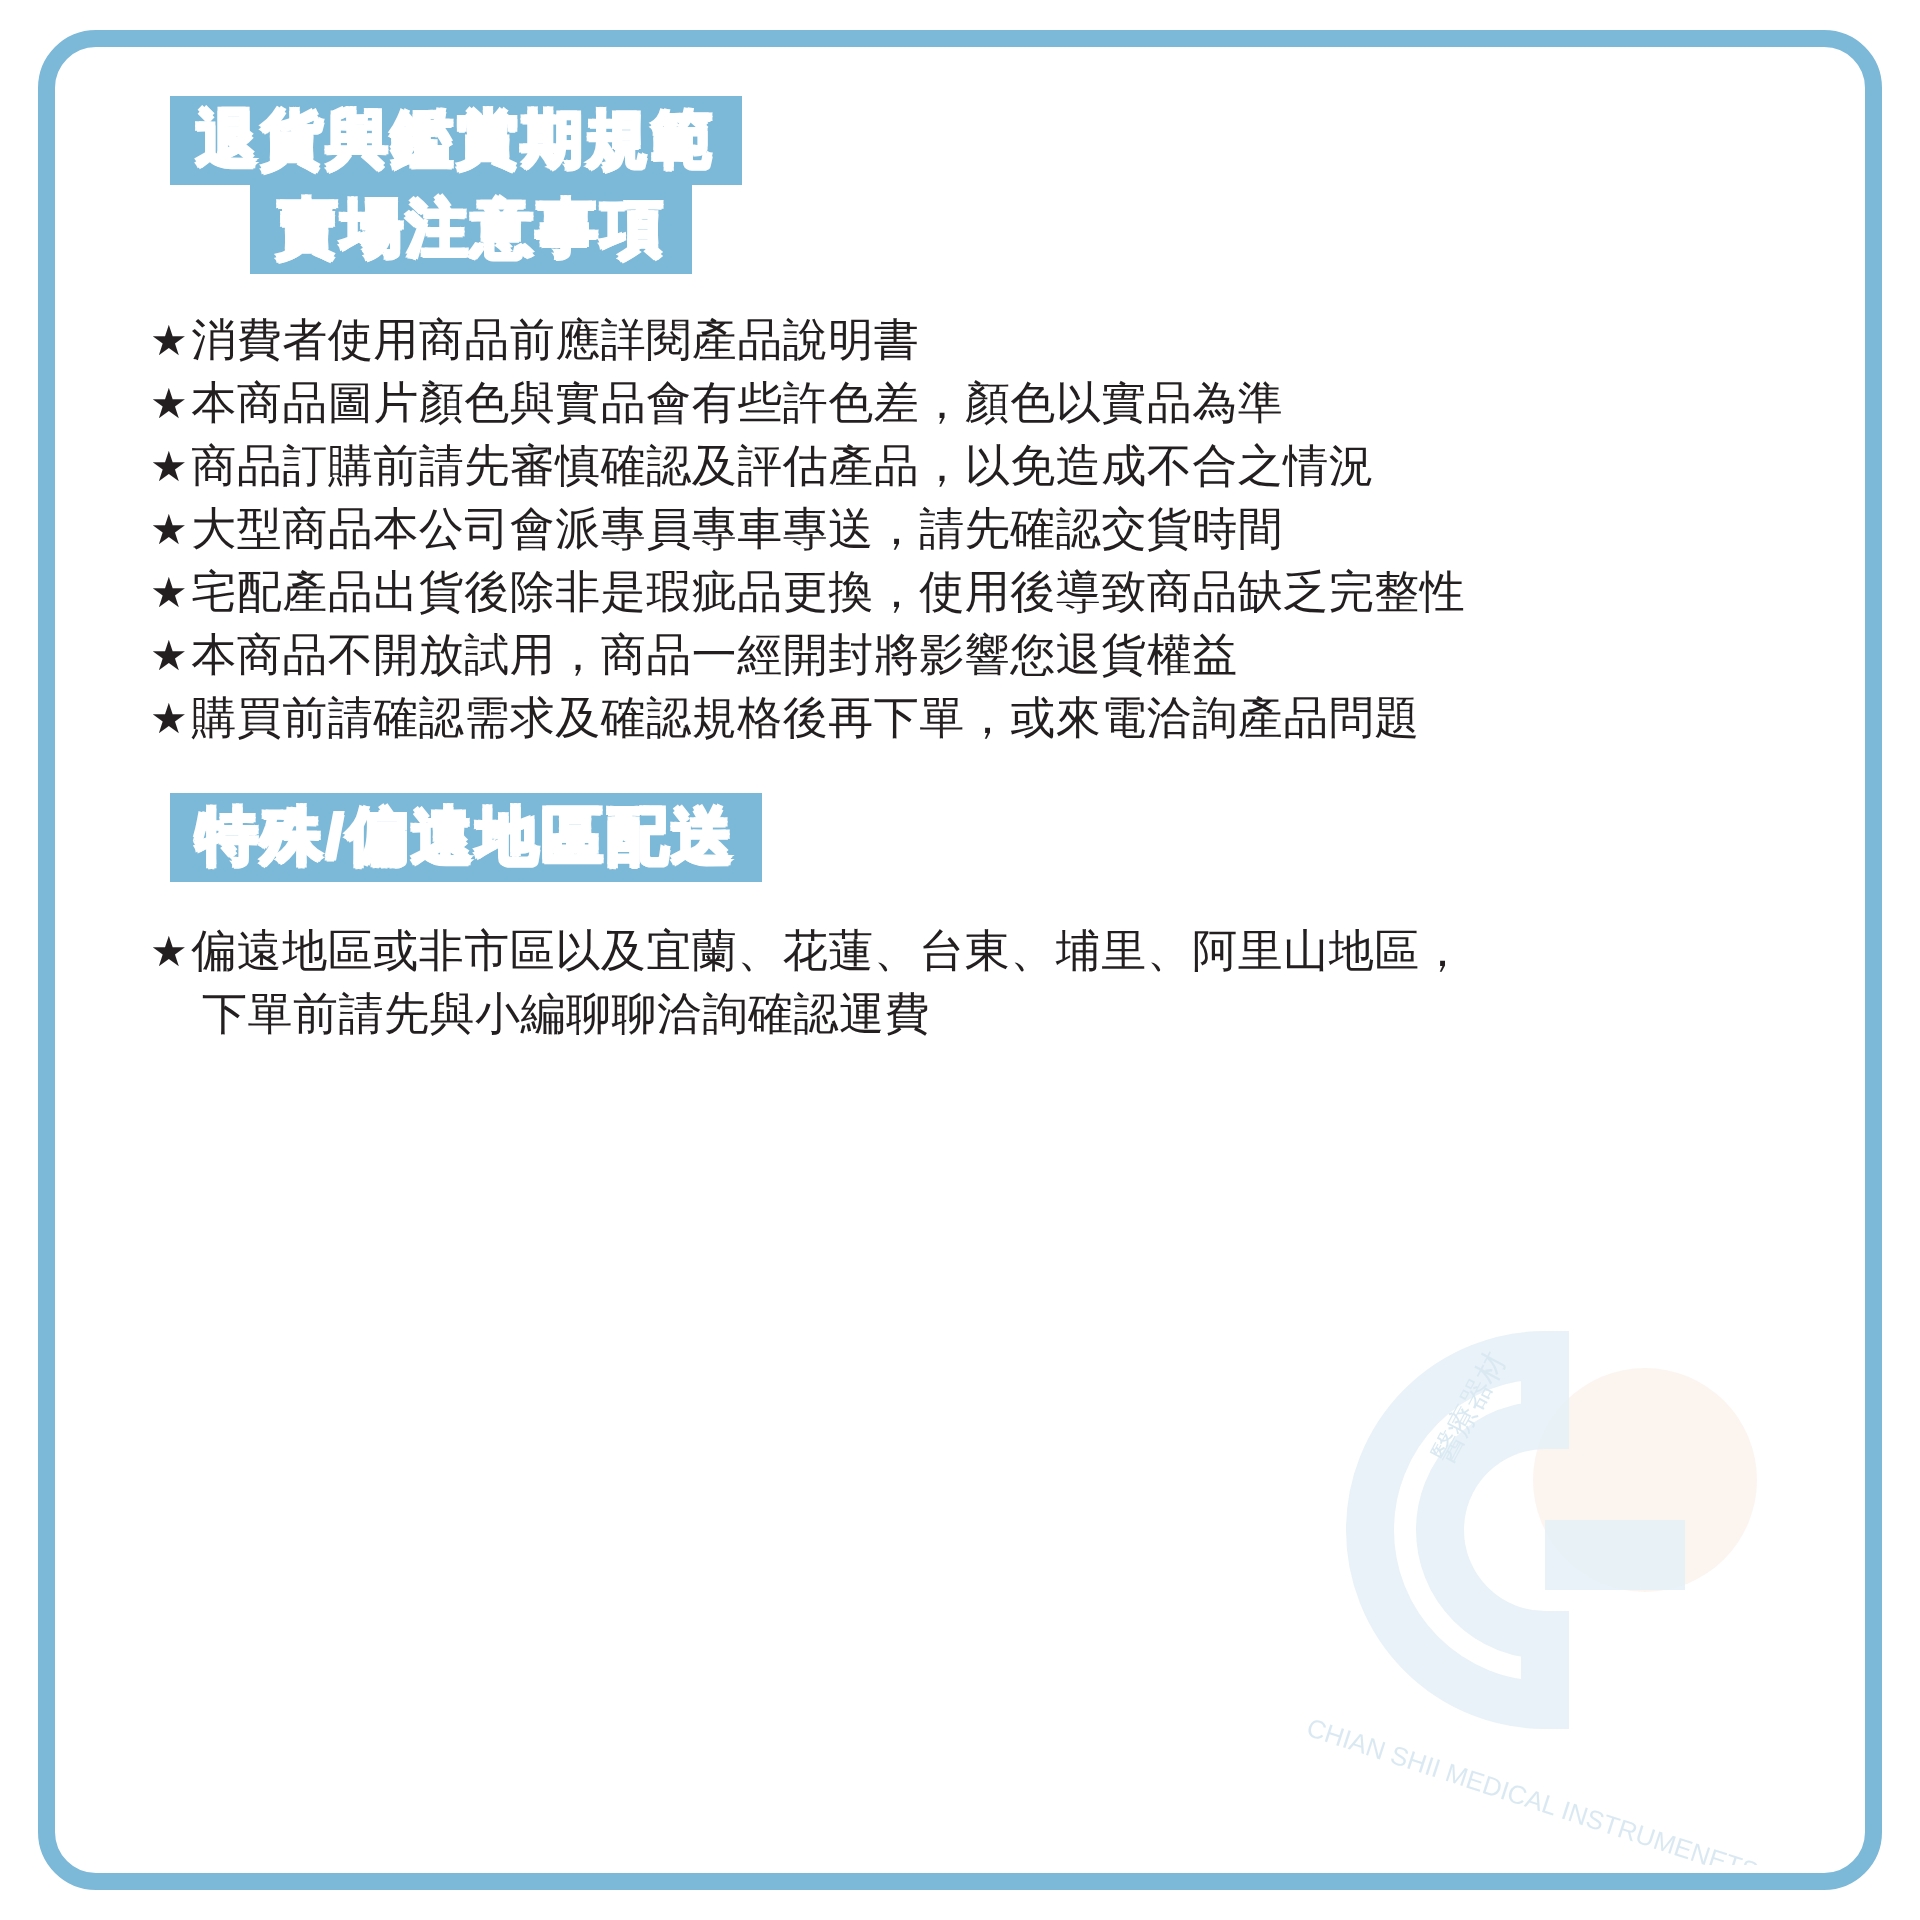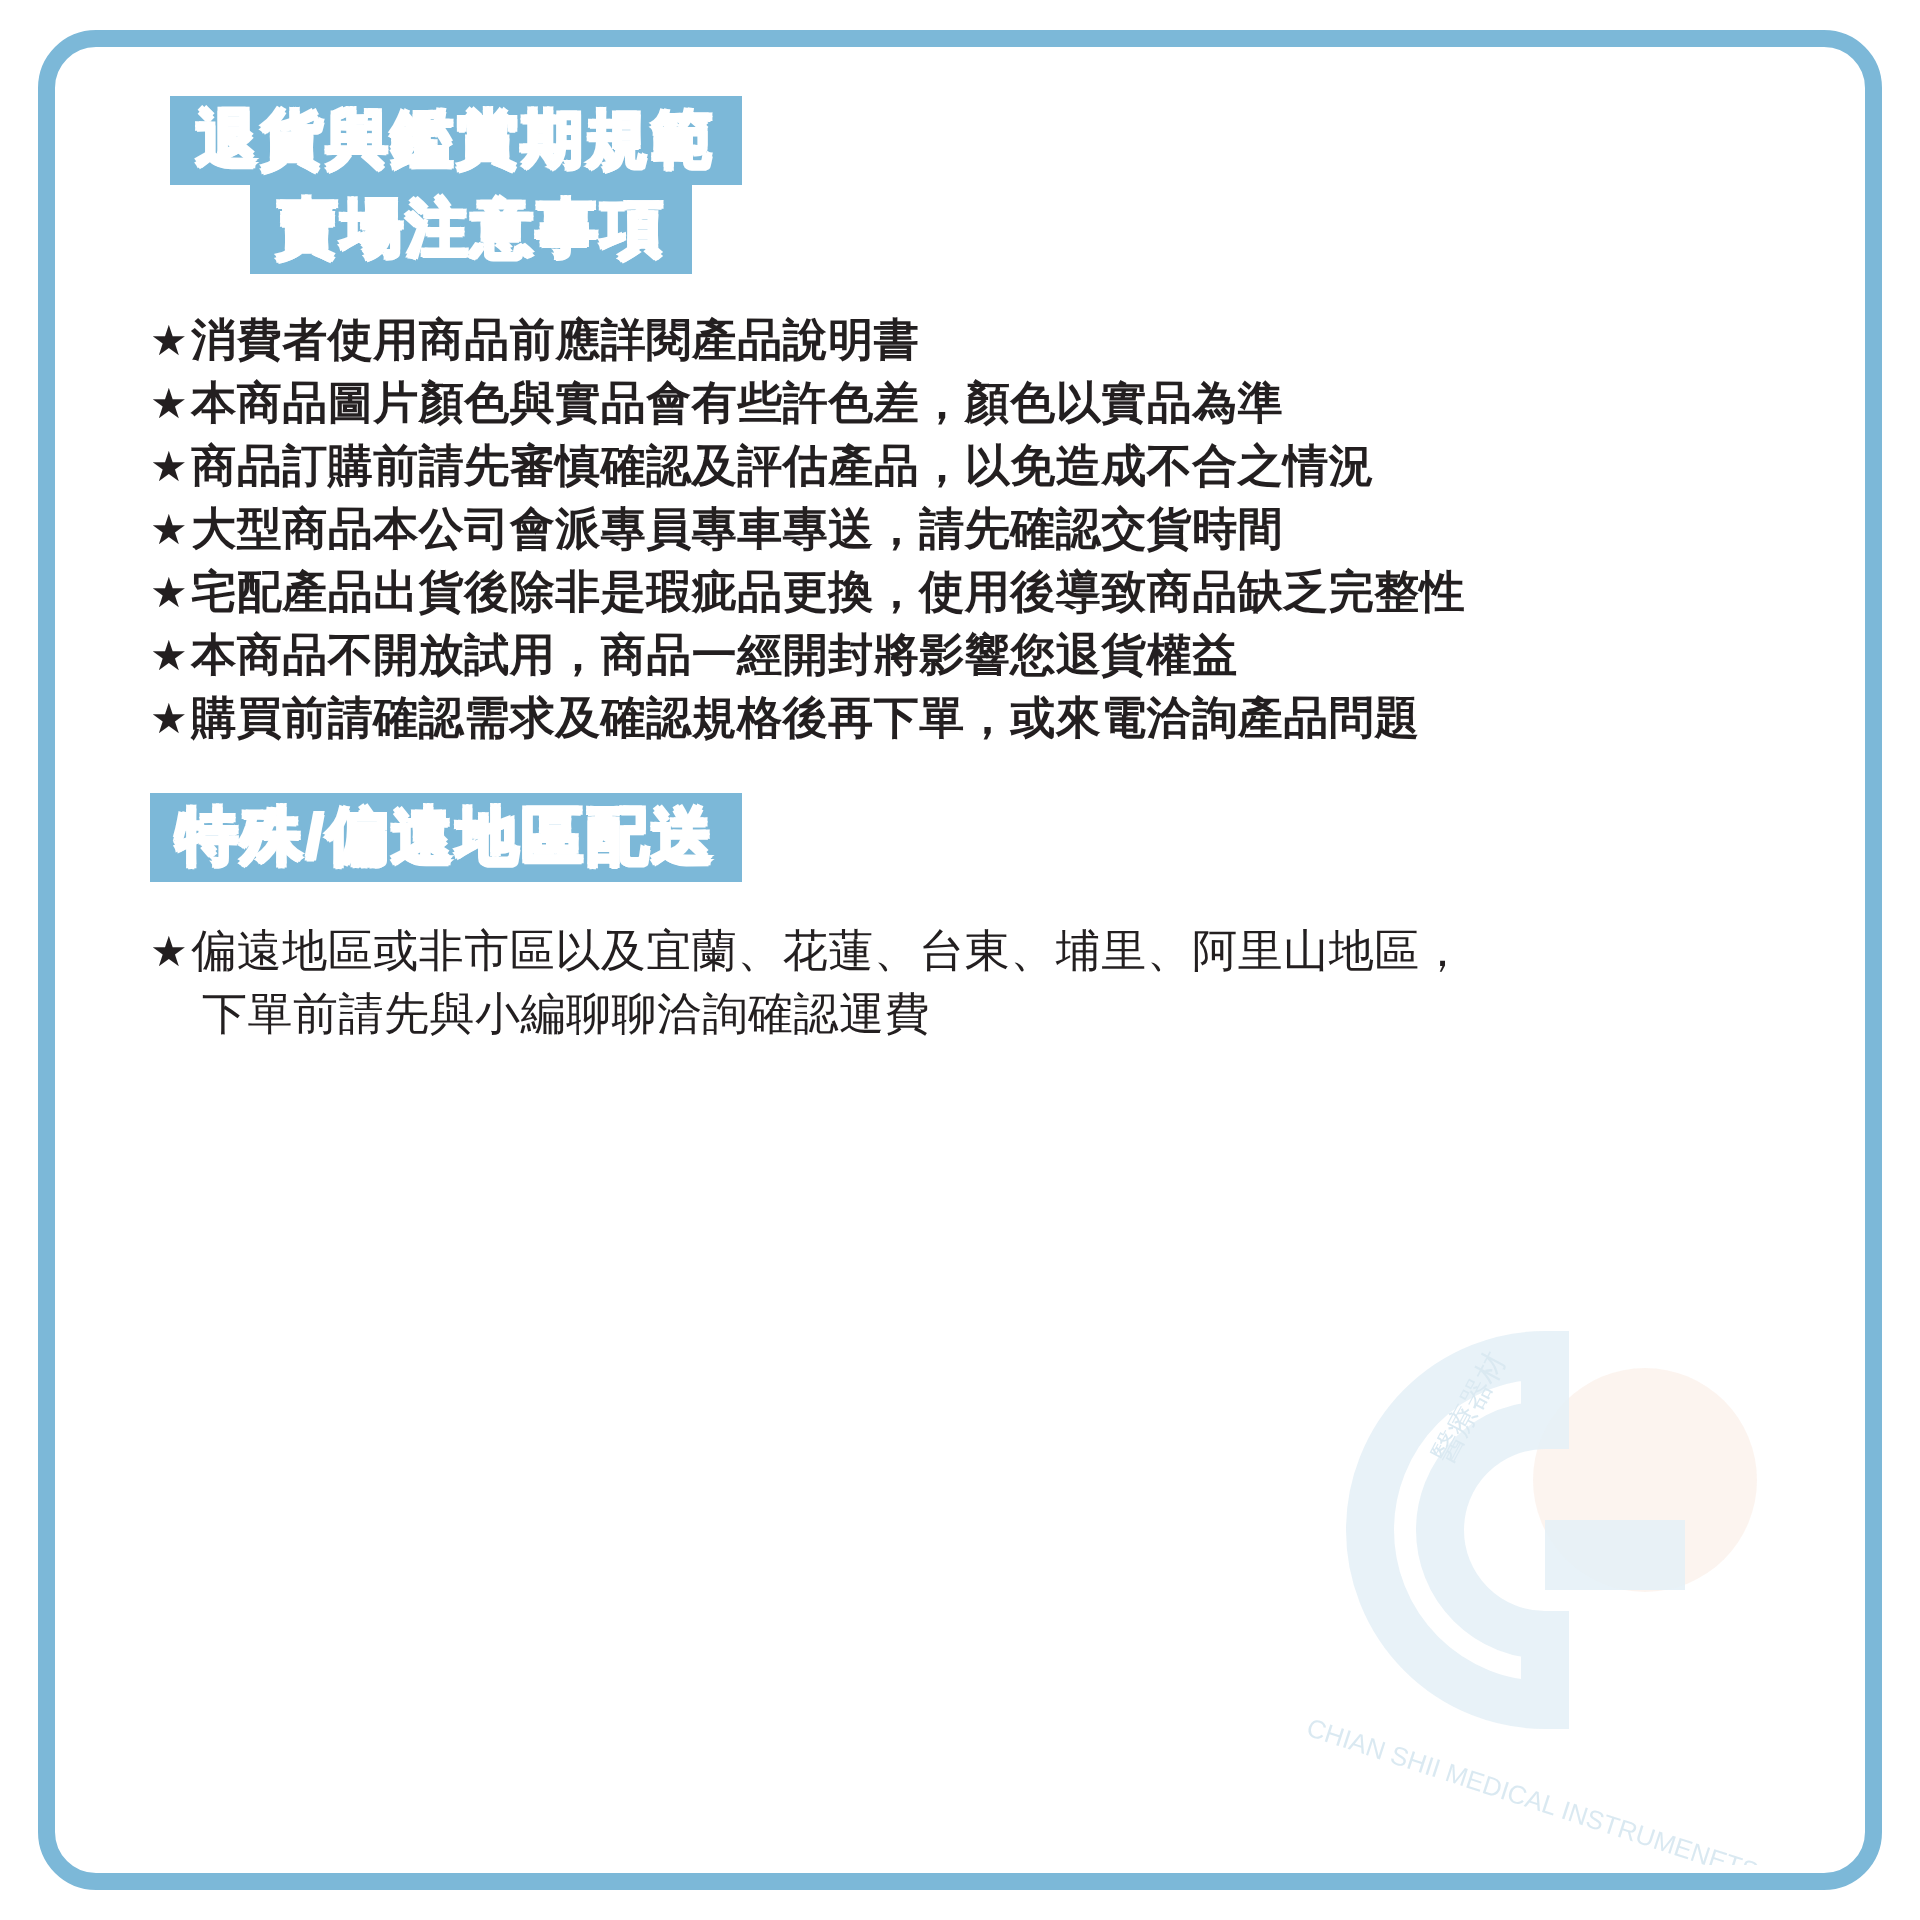--- a/index.html
+++ b/index.html
@@ -64,21 +64,21 @@
     text-shadow:
       -2px -2px 0 #ffffff,
       2px -2px 0 #ffffff,
       -2px 2px 0 #ffffff,
       2px 2px 0 #ffffff,
       0 3px 0 #ffffff;
     white-space: nowrap;
   }
   .title-1 { margin-left: 20px; }
   .title-2 { margin-left: 100px; }
-  .title-3 { margin-left: 0; }
+  .title-3 { margin-left: 20px; }
 
   .block {
     margin: 0;
   }
   .line {
     font-size: 45px;
     line-height: 1.38;
     color: #231f20;
     white-space: nowrap;
     letter-spacing: 0.5px;
@@ -89,21 +89,21 @@
     padding-right: 3px;
   }
   .indent {
     padding-left: 52px;
   }
   .red {
     color: #cc0a0a;
   }
   .sec-1-lines { margin-top: 14px; }
   .sec-2-lines { margin-top: 34px; }
-  .sec-2-lines .line { line-height: 1.40; font-weight: bold; }
+  .sec-2-lines .line { line-height: 1.40; }
   .sec-3-lines { margin-top: 38px; }
   .gap-title-2 { }
   .gap-title-3 { margin-top: 44px; }
 </style>
 </head>
 <body>
 
 <div class="page">
 
   <div class="frame"></div>

